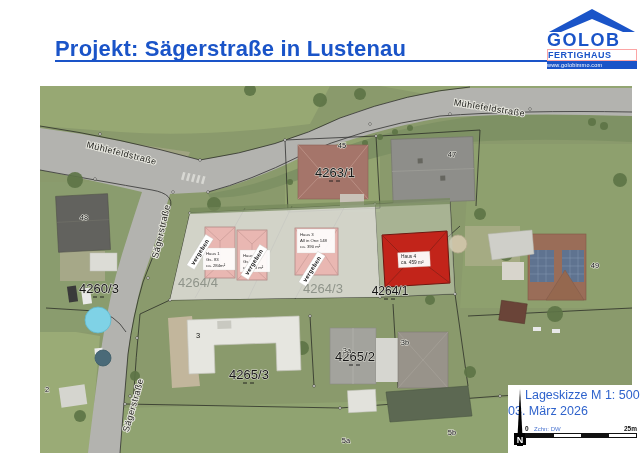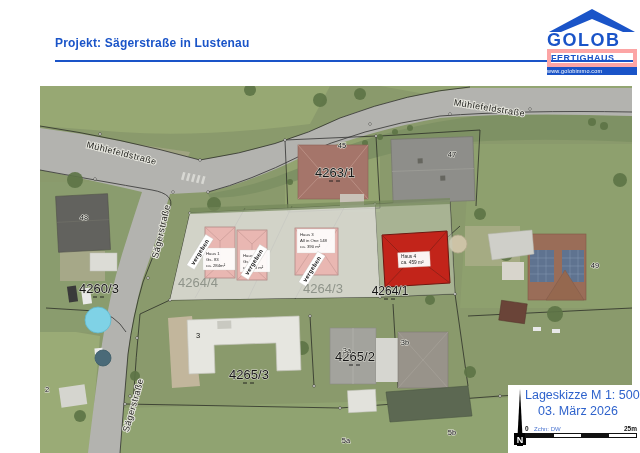--- a/index.html
+++ b/index.html
@@ -1,32 +1,32 @@
 <!DOCTYPE html>
 <html lang="de"><head>
 <meta charset="utf-8">
 <style>
   html,body{margin:0;padding:0;background:#fff;}
   body{width:640px;height:453px;position:relative;overflow:hidden;
        font-family:"Liberation Sans",sans-serif;}
-  .page-title{position:absolute;left:55px;top:36px;font-size:12px;font-weight:bold;
+  .page-title{position:absolute;left:55px;top:36px;font-size:22px;font-weight:bold;
        color:#1a54c8;letter-spacing:.2px;white-space:nowrap;}
   .header-rule{position:absolute;left:55px;top:60px;width:579px;height:2px;background:#1a54c8;}
   .logo{position:absolute;left:547px;top:7px;width:90px;text-align:left;}
   .logo svg{display:block;margin:0 auto;}
   .logo-name{font-size:18px;font-weight:bold;color:#1a54c8;letter-spacing:1.5px;line-height:15px;}
-  .logo-division{font-size:9px;font-weight:bold;color:#1a54c8;border:4px solid #fca5a5;
+  .logo-division{font-size:9px;font-weight:bold;color:#1a54c8;border:1px solid #fca5a5;
        letter-spacing:.5px;line-height:10px;margin-top:1px;}
   .logo-web{font-size:5.5px;color:#fff;background:#1a54c8;line-height:8px;letter-spacing:.2px;}
   .map{position:absolute;left:40px;top:86px;width:592px;height:367px;background:#8a9a6c;}
   .map svg{position:absolute;left:0;top:0;}
   
   .legend{position:absolute;left:508px;top:385px;width:132px;height:68px;background:#fff;}
   .legend-title{position:absolute;left:17px;top:3px;font-size:12.5px;color:#2f63cc;white-space:nowrap;}
-  .legend-date{position:absolute;left:30px;top:19px;font-size:12.5px;color:#2f63cc;white-space:nowrap;}
+  .legend-date{position:absolute;left:0;top:19px;font-size:12.5px;color:#2f63cc;white-space:nowrap;}
   .north{position:absolute;left:5px;top:3px;}
   .scale-row{position:absolute;left:17px;top:39px;right:3px;height:9px;font-size:6.5px;color:#111;}
   .scale-zero{position:absolute;left:0;top:1px;font-weight:bold;}
   .scale-credit{position:absolute;left:9px;top:1.5px;color:#4a74d0;font-size:6px;}
   .scale-max{position:absolute;right:0;top:1px;font-weight:bold;}
   .scale-bar{position:absolute;left:17px;top:48px;right:3px;height:5px;border:1px solid #111;
        display:flex;box-sizing:border-box;}
   .scale-bar .seg{flex:1;}
   .seg.b{background:#111;} .seg.w{background:#fff;}
   

